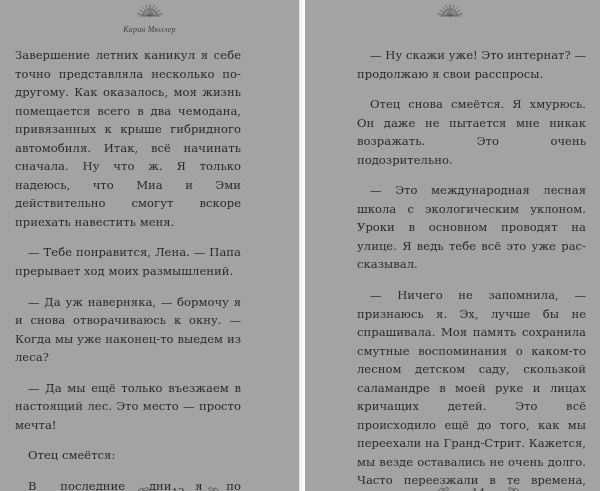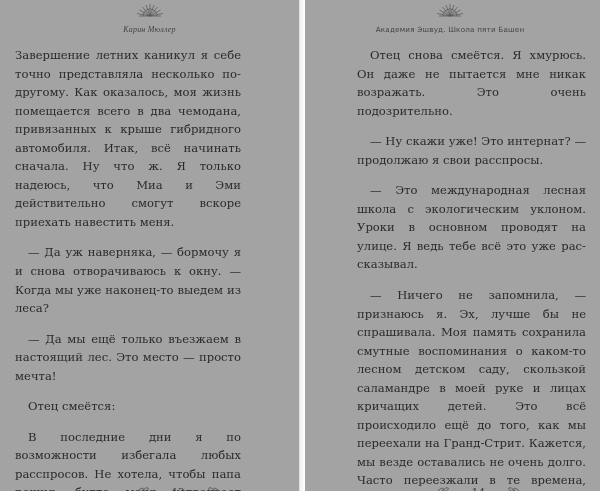--- a/index.html
+++ b/index.html
@@ -52,20 +52,21 @@
           <line x1="15" y1="13" x2="2" y2="10.5"></line>
           <line x1="15" y1="13" x2="28" y2="10.5"></line>
           <line x1="4" y1="13" x2="26" y2="13"></line>
         </g>
       </svg>
       <div class="running-head italic">Карин Мюллер</div>
     </div>
 
     <div class="body-text">
       <p class="noindent">Завершение летних каникул я себе точно представляла несколько по-другому. Как ока­залось, моя жизнь помещается всего в два чемодана, привязанных к крыше гибридно­го автомобиля. Итак, всё начинать сначала. Ну что ж. Я только надеюсь, что Миа и Эми действительно смогут вскоре приехать наве­стить меня.</p>
+      <p class="indent">— Тебе понравится, Лена. — Папа преры­вает ход моих размышлений.</p>
       <p class="indent">— Да уж наверняка, — бормочу я и снова отворачиваюсь к окну. — Когда мы уже нако­нец-то выедем из леса?</p>
       <p class="indent">— Да мы ещё только въезжаем в настоя­щий лес. Это место — просто мечта!</p>
       <p class="indent">Отец смеётся:</p>
       <p class="indent">В последние дни я по возможности избега­ла любых расспросов. Не хотела, чтобы папа решил, будто меня устраивает сложившаяся ситуация. Но сейчас, когда изменить что-то уже нереально, моё любопытство всё же бе­рёт верх. Нетерпеливо наклоняюсь вперёд к папиному сиденью.</p>
 
     </div>
 
     <div class="folio">
       <span class="folio-inner">
         <svg class="sprig" viewBox="0 0 26 12">
@@ -104,26 +105,25 @@
           <line x1="15" y1="13" x2="19" y2="2"></line>
           <line x1="15" y1="13" x2="7.5" y2="4"></line>
           <line x1="15" y1="13" x2="22.5" y2="4"></line>
           <line x1="15" y1="13" x2="4.5" y2="7"></line>
           <line x1="15" y1="13" x2="25.5" y2="7"></line>
           <line x1="15" y1="13" x2="2" y2="10.5"></line>
           <line x1="15" y1="13" x2="28" y2="10.5"></line>
           <line x1="4" y1="13" x2="26" y2="13"></line>
         </g>
       </svg>
-      <div class="running-head sans">Академия Эшвуд. Школа пяти Башен</div>
     </div>
 
     <div class="body-text">
+      <p class="indent">— Ну скажи уже! Это интернат? — продол­жаю я свои расспросы.</p>
       <p class="indent">Отец снова смеётся. Я хмурюсь. Он даже не пытается мне никак возражать. Это очень подозрительно.</p>
-      <p class="indent">— Ну скажи уже! Это интернат? — продол­жаю я свои расспросы.</p>
       <p class="indent">— Это международная лесная школа с эко­логическим уклоном. Уроки в основном про­водят на улице. Я ведь тебе всё это уже рас­сказывал.</p>
       <p class="indent">— Ничего не запомнила, — признаюсь я. Эх, лучше бы не спрашивала. Моя память со­хранила смутные воспоминания о каком-то лесном детском саду, скользкой саламандре в моей руке и лицах кричащих детей. Это всё происходило ещё до того, как мы пере­ехали на Гранд-Стрит. Кажется, мы везде оставались не очень долго. Часто переезжали в те времена, когда мама ещё была с нами. Забавно, что это приходит мне в голову именно сейчас.</p>
 
     </div>
 
     <div class="folio">
       <span class="folio-inner">
         <svg class="sprig" viewBox="0 0 26 12">
           <g stroke="#555" stroke-width="0.8" fill="none">
             <path d="M2 7 Q13 5 24 6"></path>

